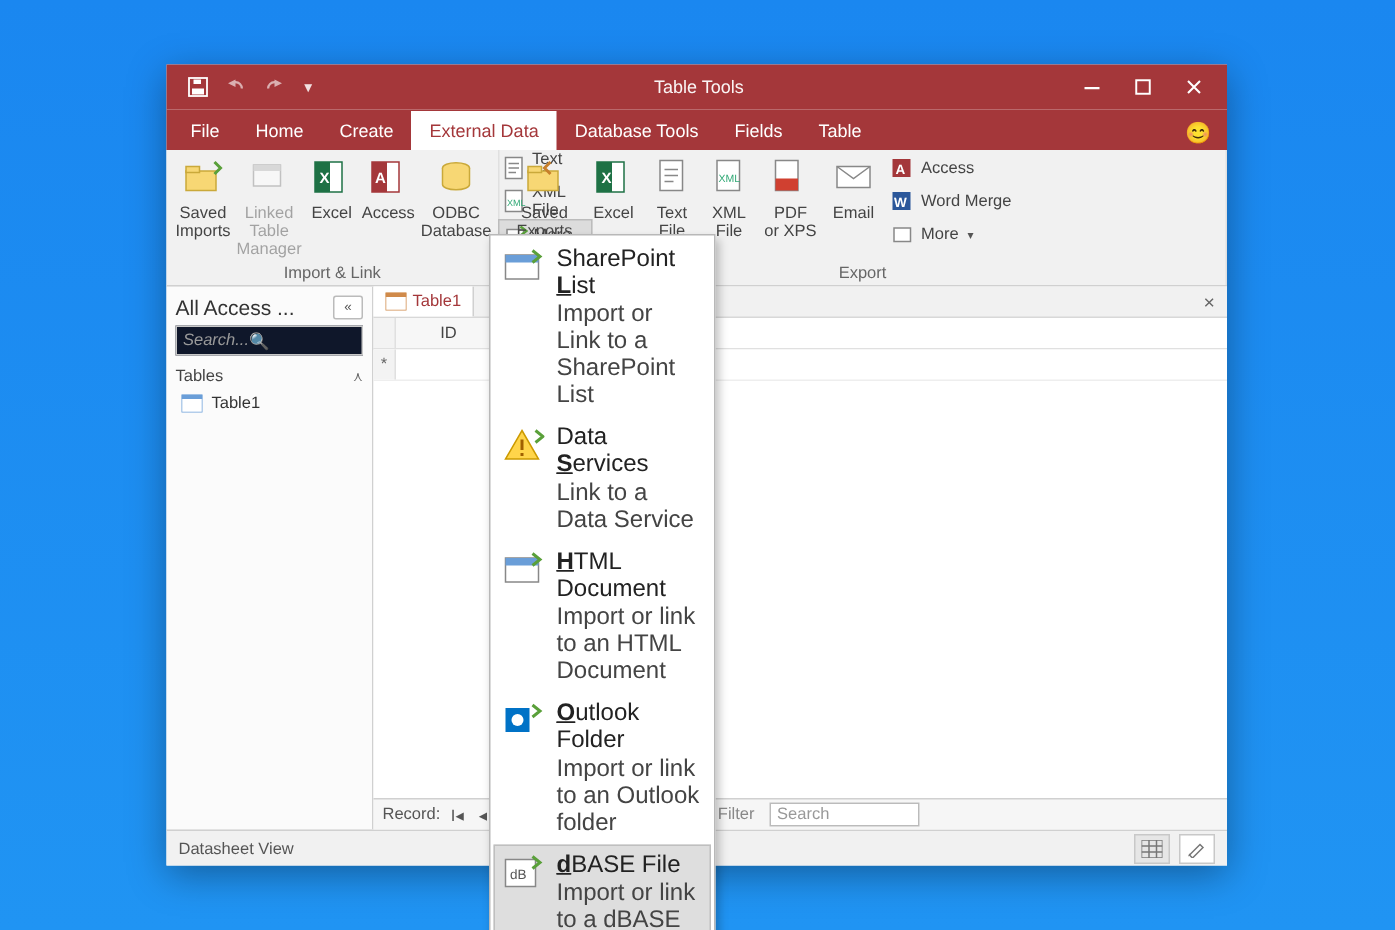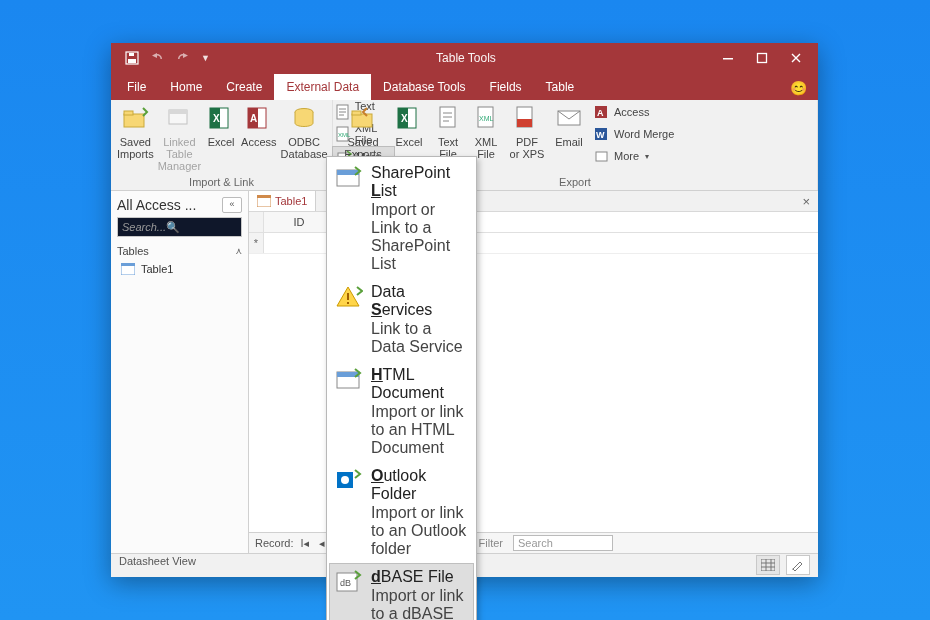--- a/index.html
+++ b/index.html
@@ -44,21 +44,21 @@
 .colhdr{height:20px;border-bottom:1px solid #e0e0e0;display:flex}
 .ch{border-right:1px solid #e4e4e4;font-size:11px;color:#444;display:flex;align-items:center;justify-content:center;background:#f7f7f7}
 .rowarea{flex:1;background:#fff}
 .rw{height:20px;display:flex;border-bottom:1px solid #eee}
 .cell{border-right:1px solid #eee;font-size:11px;color:#555;display:flex;align-items:center;padding:0 4px}
 .recbar{height:20px;border-top:1px solid #d0d0d0;background:#f6f6f6;font-size:11px;color:#555;display:flex;align-items:center;gap:4px;padding:0 6px}
 .recbar input{height:14px;width:46px;font-size:11px;border:1px solid #bbb;text-align:center}
 .recnav{padding:0 3px;cursor:pointer;color:#555}
 .filterbtn{display:flex;align-items:center;gap:3px;color:#888;padding:0 6px}
 .searchcell{border:1px solid #bbb;width:90px;height:14px;display:flex;align-items:center;font-size:11px;color:#999;padding:0 4px;background:#fff}
-.status{height:21px;border-top:1px solid #d0d0d0;background:#f1f1f1;display:flex;align-items:flex-start;font-size:11px;color:#555;padding:1px 8px}
+.status{height:21px;border-top:1px solid #d0d0d0;background:#f1f1f1;display:flex;align-items:center;font-size:11px;color:#555;padding:1px 8px}
 .status .right{margin-left:auto;display:flex;gap:6px}
 .viewbtn{width:22px;height:18px;border:1px solid #c8c8c8;background:#fff;display:flex;align-items:center;justify-content:center;cursor:pointer}
 .viewbtn.active{background:#e6e6e6}
 .closex{margin-left:auto;padding:0 8px;color:#666;cursor:pointer;font-size:13px}
 .dropdown{position:absolute;left:215px;top:56px;width:145px;background:#fff;border:1px solid #b8b8b8;box-shadow:2px 3px 6px rgba(0,0,0,.25);z-index:50;padding:2px}
 .dditem{display:flex;gap:8px;padding:5px 6px;cursor:pointer}
 .dditem.hover{background:#dedede;border:1px solid #bfbfbf;padding:4px 5px}
 .ddico{width:28px;height:28px;flex-shrink:0;display:flex;align-items:center;justify-content:center}
 .ddtxt{font-size:16px;color:#444}
 .ddtxt .ttl{color:#222;margin-bottom:1px}

